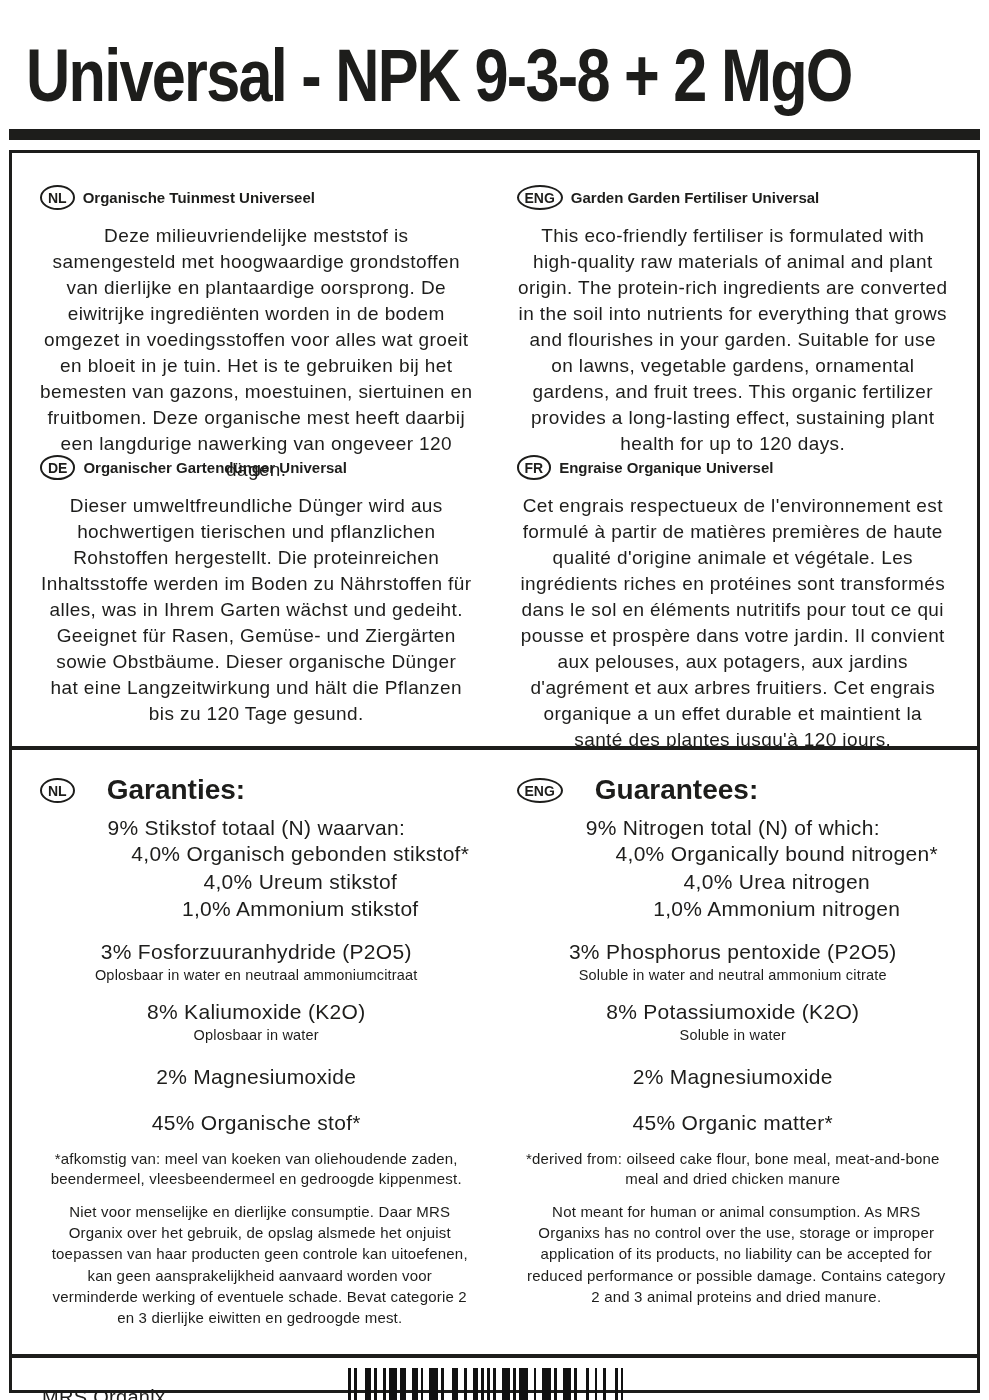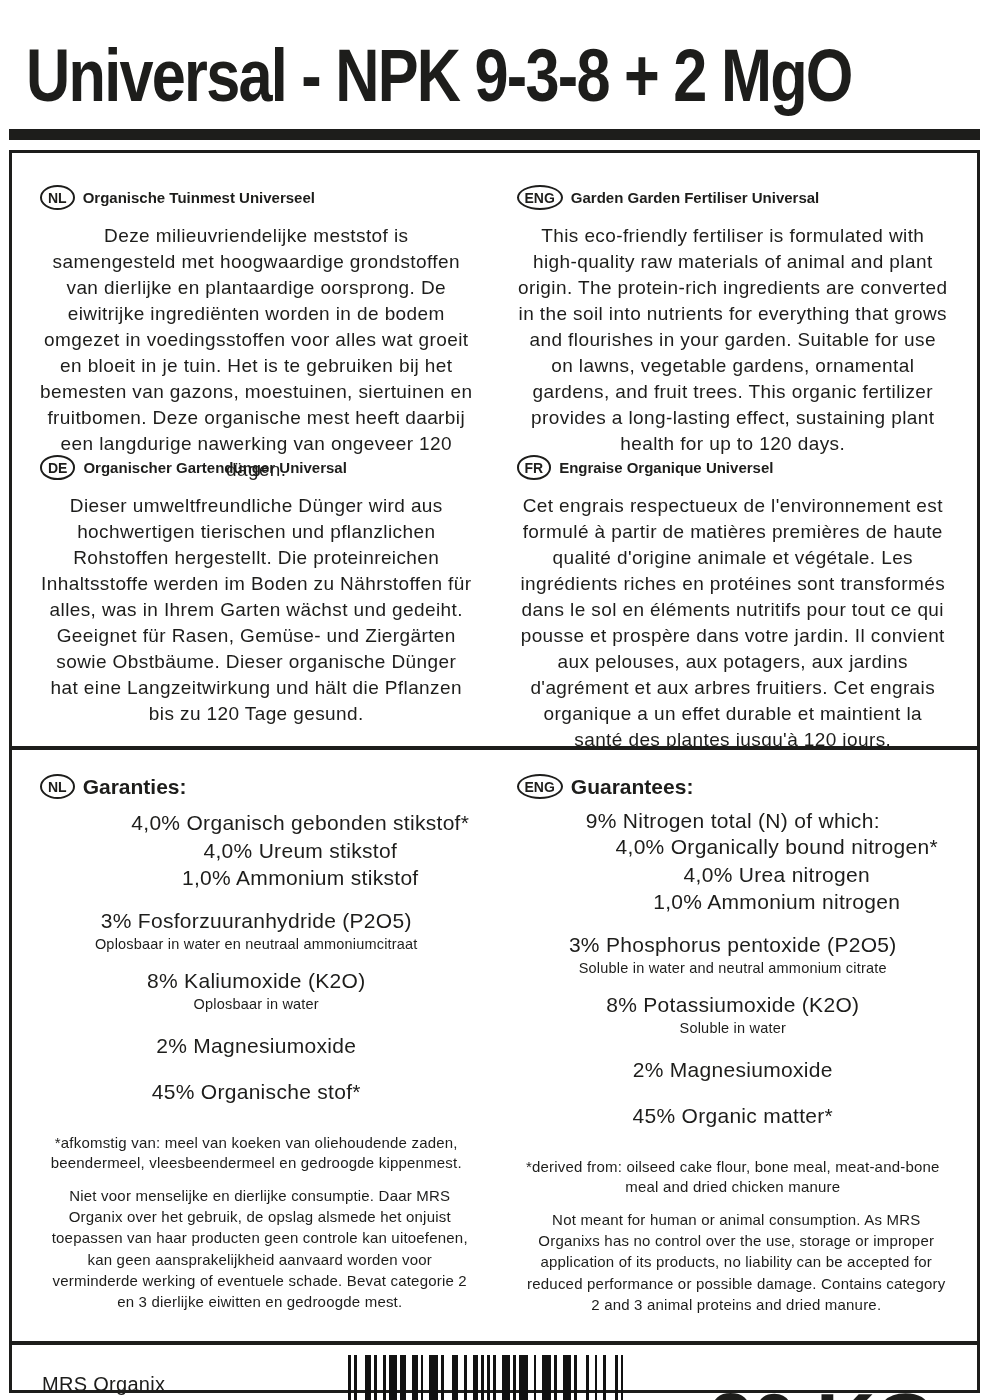--- a/index.html
+++ b/index.html
@@ -62,27 +62,27 @@
   }
 
   
   .desc-block:first-child { height: 270px; }
   .desc-header { display: flex; align-items: center; margin-bottom: 13px; }
   .desc-heading { font-weight: 700; font-size: 15px; letter-spacing: 0; }
   .desc-body { font-size: 19px; line-height: 1.37; letter-spacing: 0.4px; }
 
   
   .g-header { display: flex; align-items: center; margin-bottom: 10px; }
-  .g-heading { font-weight: 700; font-size: 21px; }
+  .g-heading { font-weight: 700; font-size: 28px; margin-left: 24px; }
   .g-line { font-size: 21px; letter-spacing: 0.3px; }
   .g-sub { padding-left: 88px; font-size: 21px; line-height: 1.32; letter-spacing: 0.3px; }
   .g-note { font-size: 14.5px; margin-top: 3px; letter-spacing: 0.2px; }
   .mt-md { margin-top: 17px; }
   .mt-lg { margin-top: 22px; }
-  .g-derived { font-size: 15px; line-height: 1.35; margin-top: 29px; letter-spacing: 0.2px; }
+  .g-derived { font-size: 15px; line-height: 1.35; margin-top: 14px; letter-spacing: 0.2px; }
   .g-disclaimer { font-size: 15px; line-height: 1.42; margin-top: 11px; padding-left: 7px; letter-spacing: 0.2px; }
 
   
   .footer-address {
     width: 320px; padding: 24px 0 0 30px;
     font-size: 20px; line-height: 1.5; letter-spacing: 0.3px;
   }
   .footer-address span { display: block; }
 
   .barcode {
@@ -149,20 +149,21 @@
         </div>
       </div>
     </div>
 
     <div class="row row-guarantees">
       <div class="col">
         <div class="g-header">
           <span class="badge">NL</span>
           <span class="g-heading">Garanties:</span>
         </div>
+        <div class="g-line">9% Stikstof totaal (N) waarvan:</div>
         <div class="g-sub">4,0% Organisch gebonden stikstof*</div>
         <div class="g-sub">4,0% Ureum stikstof</div>
         <div class="g-sub">1,0% Ammonium stikstof</div>
         <div class="g-line mt-md">3% Fosforzuuranhydride (P2O5)</div>
         <div class="g-note">Oplosbaar in water en neutraal ammoniumcitraat</div>
         <div class="g-line mt-md">8% Kaliumoxide (K2O)</div>
         <div class="g-note">Oplosbaar in water</div>
         <div class="g-line mt-lg">2% Magnesiumoxide</div>
         <div class="g-line mt-lg">45% Organische stof*</div>
         <div class="g-derived">*afkomstig van: meel van koeken van oliehoudende zaden, beendermeel, vleesbeendermeel en gedroogde kippenmest.</div>

